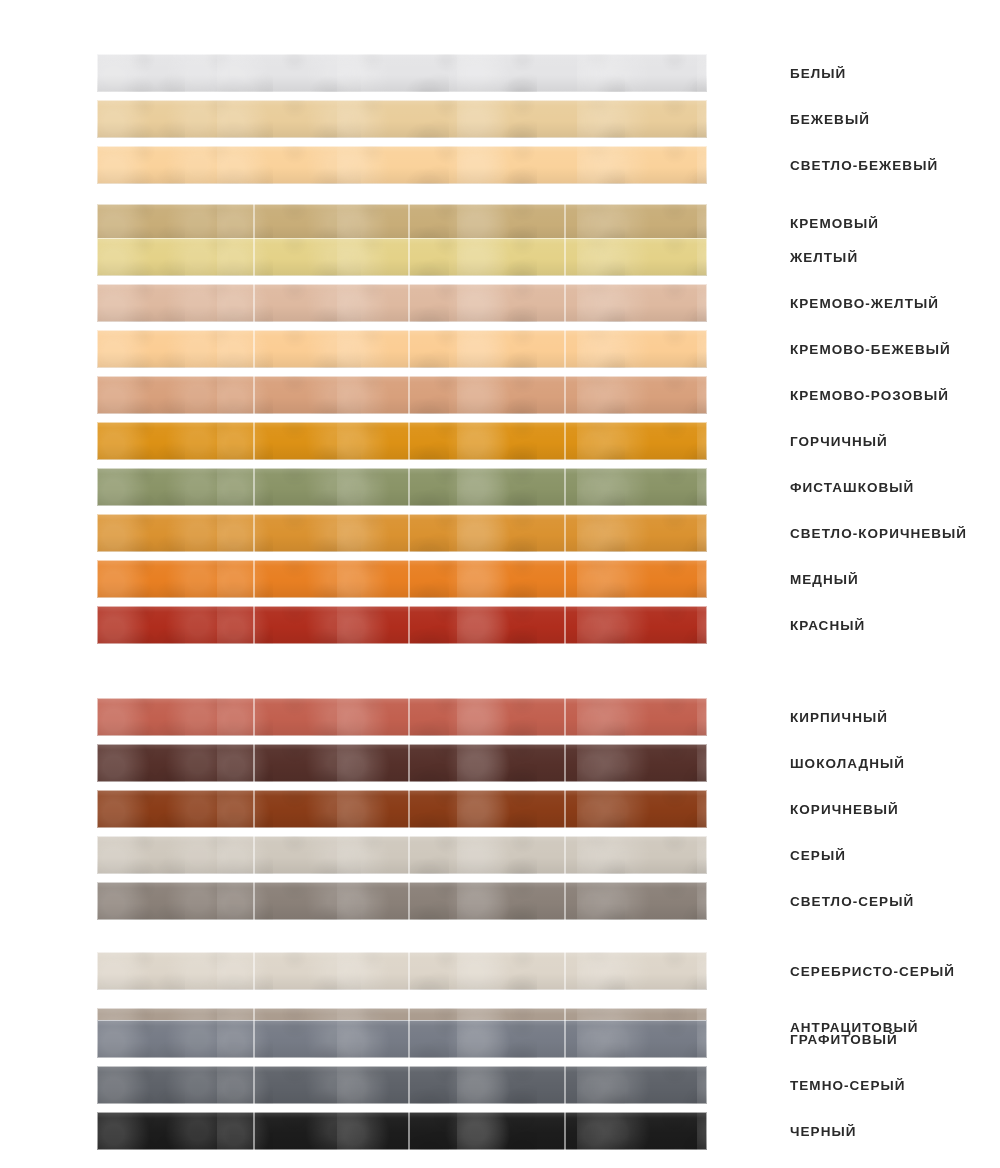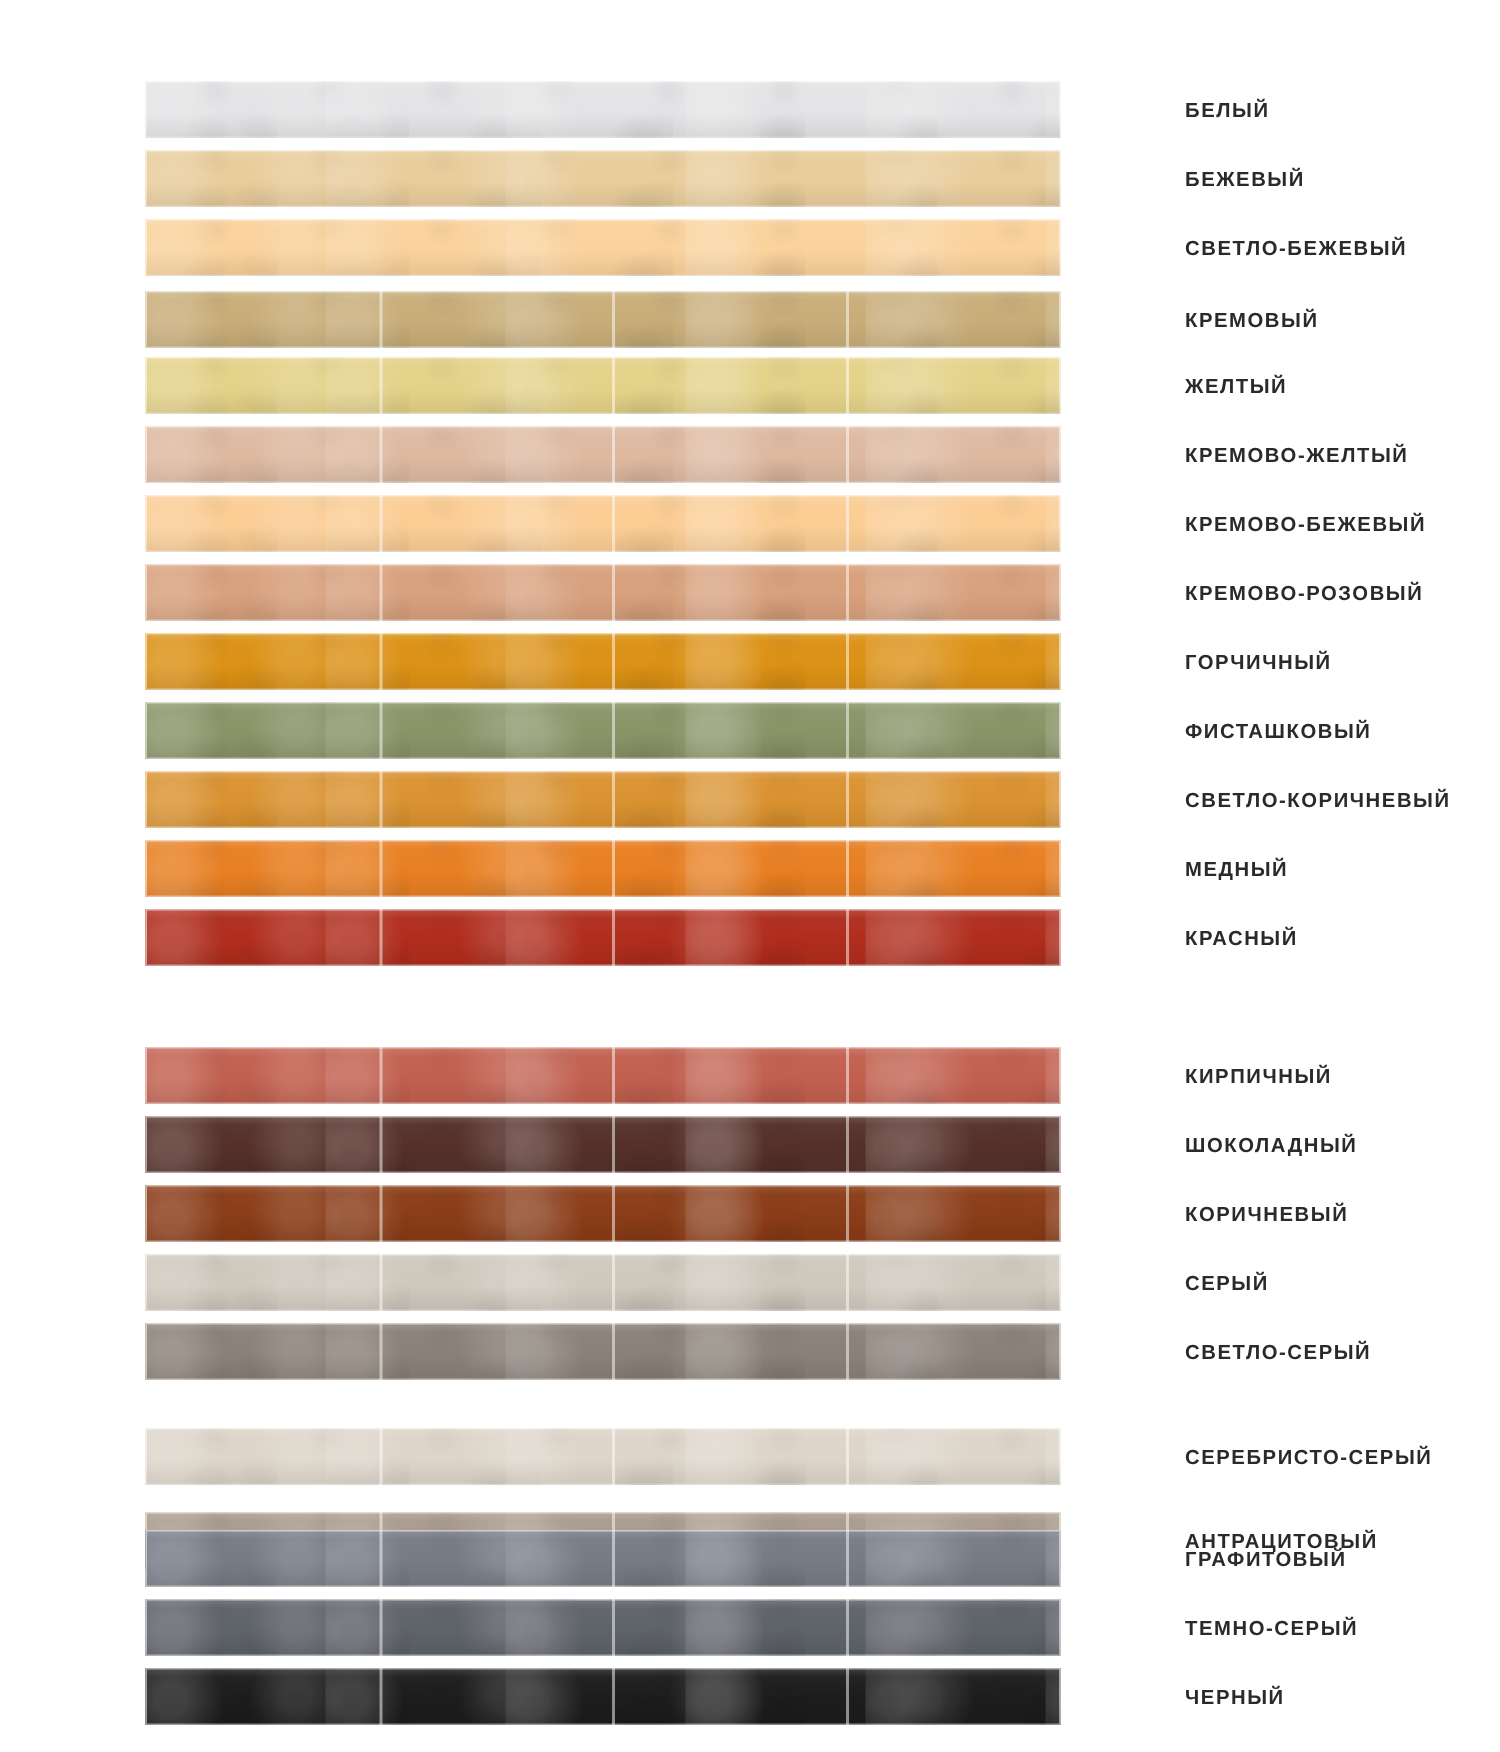--- a/index.html
+++ b/index.html
@@ -97,21 +97,21 @@
       </div>
       <div class="swatch-label">БЕЖЕВЫЙ</div>
     </div>
     <div class="swatch-row" style="top: 146px; border-radius: 19px;">
       <div class="swatch no-div" title="СВЕТЛО-БЕЖЕВЫЙ" style="background: rgb(250, 210, 155);">
         <div class="swatch-tex"></div>
         <div class="swatch-shade"></div>
       </div>
       <div class="swatch-label">СВЕТЛО-БЕЖЕВЫЙ</div>
     </div>
-    <div class="swatch-row" style="top: 194px;">
+    <div class="swatch-row" style="top: 204px;">
       <div class="swatch" title="КРЕМОВЫЙ" style="background: rgb(200, 173, 120);">
         <div class="swatch-tex"></div>
         <div class="swatch-shade"></div>
         <div class="divider" style="left: 25.5%;"></div>
         <div class="divider" style="left: 51%;"></div>
         <div class="divider" style="left: 76.5%;"></div>
       </div>
       <div class="swatch-label">КРЕМОВЫЙ</div>
     </div>
     <div class="swatch-row" style="top: 238px;">

